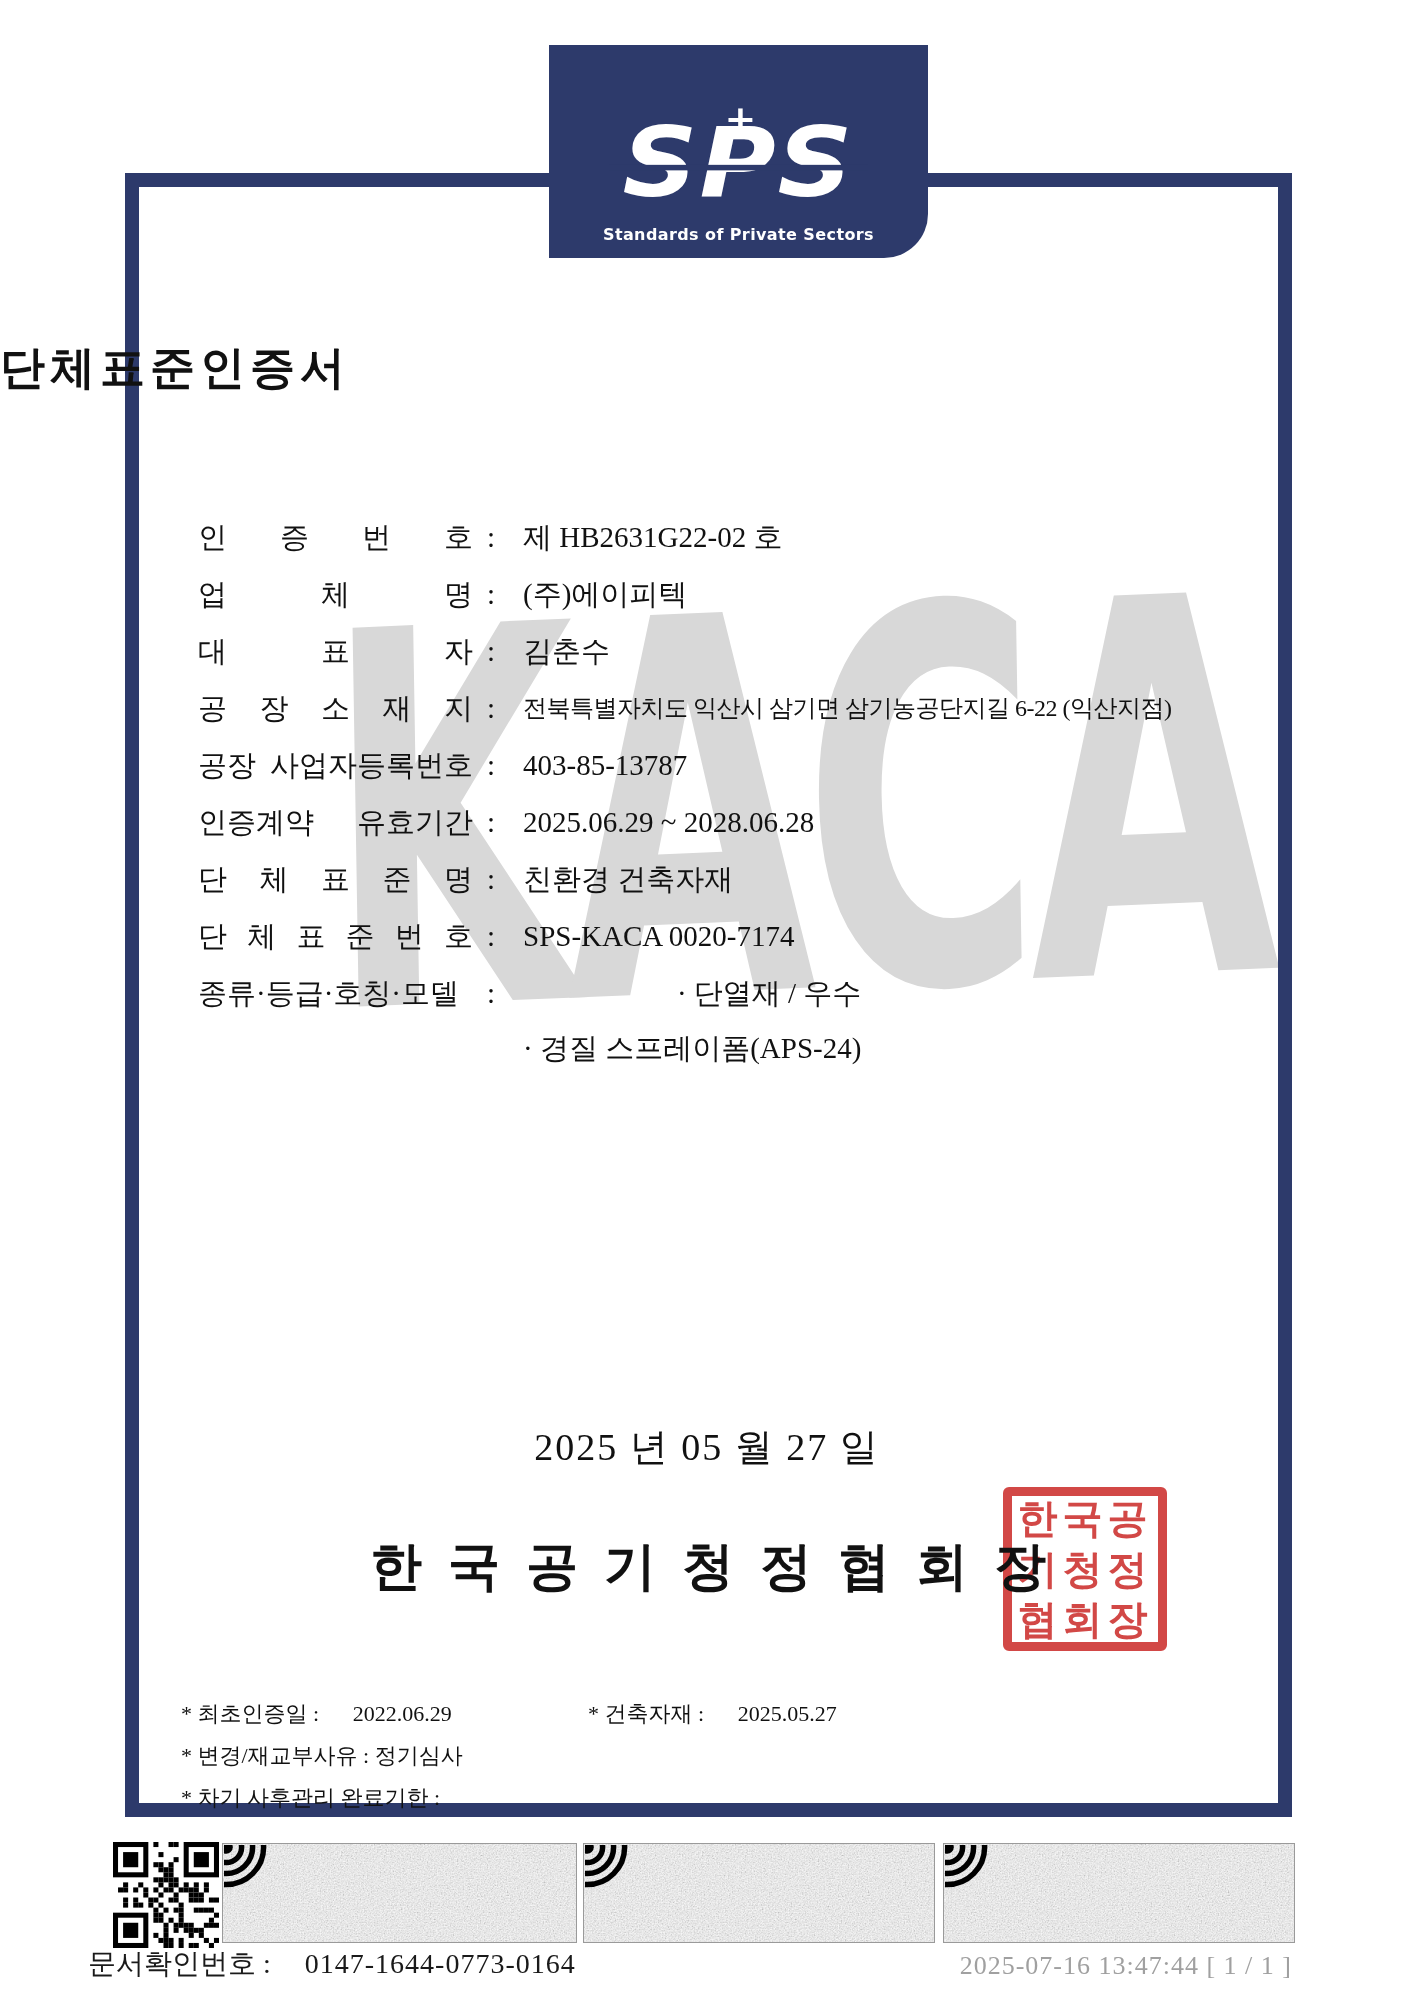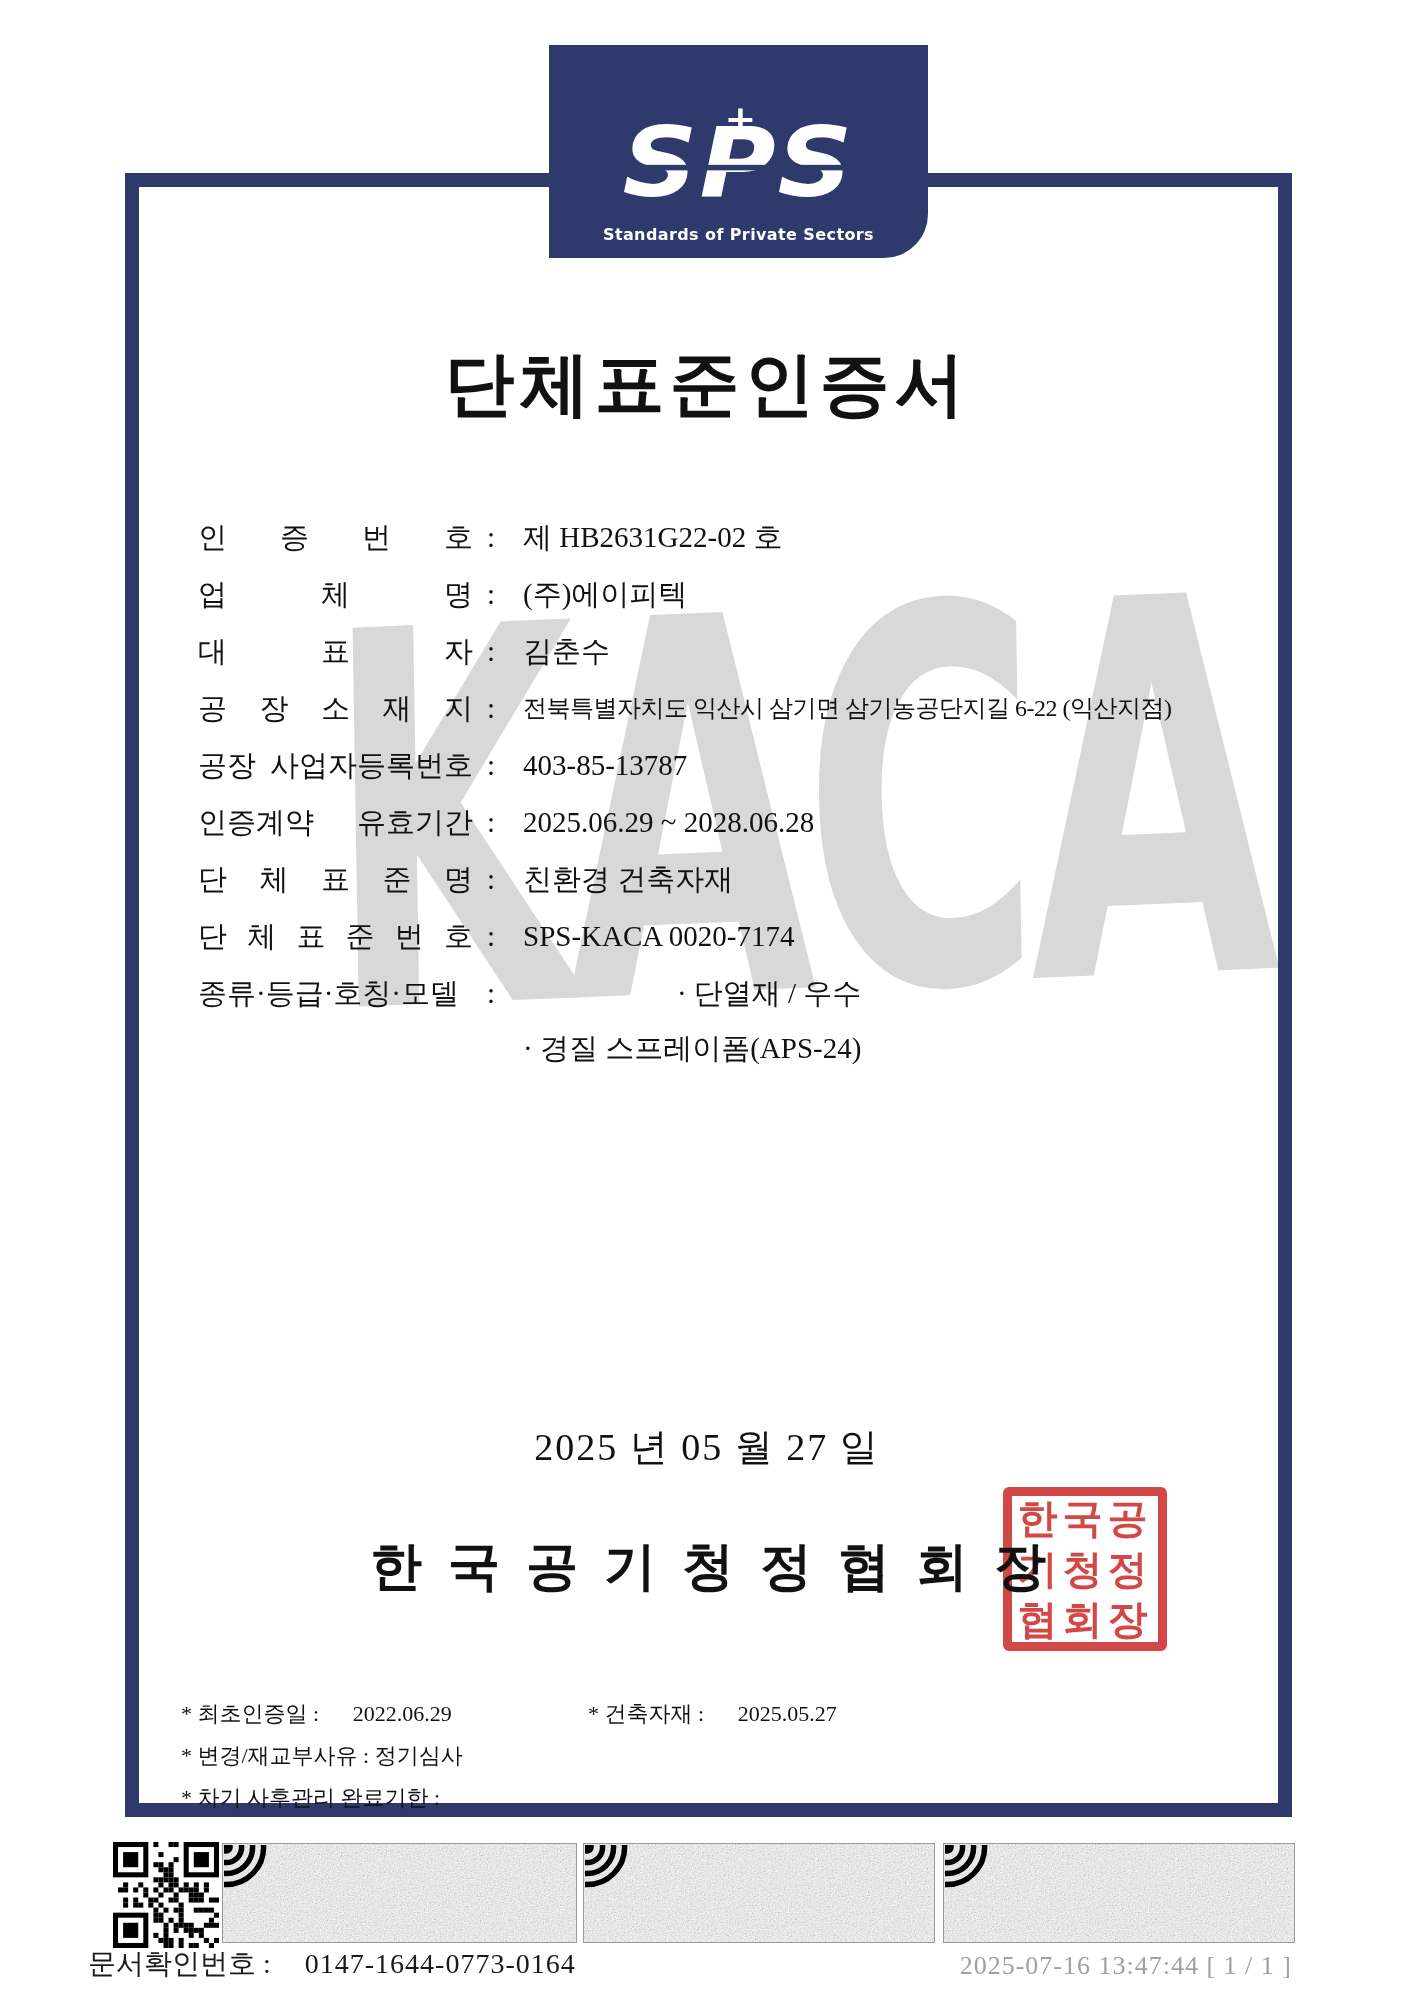--- a/index.html
+++ b/index.html
@@ -26,22 +26,22 @@
   .logo-word{position:relative;color:#ffffff;font-family:"DejaVu Sans","Liberation Sans",sans-serif;
              font-style:italic;font-weight:800;font-size:104px;line-height:1;letter-spacing:2px;
              transform:scaleY(0.92);}
   .logo-slit{position:absolute;left:-6%;right:-6%;height:6px;background:#2d3a6b;top:52%;}
   .logo-plus{position:absolute;left:44%;top:-14%;color:#ffffff;font-style:normal;
              font-weight:900;font-size:38px;line-height:1;}
   .logo-sub{color:#ffffff;font-family:"DejaVu Sans","Liberation Sans",sans-serif;
             font-weight:700;font-size:16px;letter-spacing:0.4px;margin-top:10px;white-space:nowrap;}
 
   
-  .title{position:absolute;left:0;top:338px;width:100%;text-align:center;z-index:1;
-         font-weight:800;font-size:70px;letter-spacing:5px;}
+  .title{position:absolute;left:0;top:338px;width:100%;z-index:1;
+         font-weight:800;font-size:45px;letter-spacing:5px;}
 
   
   .fields{position:absolute;left:198px;top:521px;width:1075px;z-index:1;font-size:29px;}
   .field-row{display:flex;align-items:flex-start;margin-bottom:24px;line-height:33px;}
   .field-row.gap{margin-top:14px;}
   .f-label{display:inline-block;width:275px;text-align:justify;text-align-last:justify;
            white-space:nowrap;flex:0 0 275px;}
   .f-colon{display:inline-block;width:36px;text-align:center;flex:0 0 36px;}
   .f-value{margin-left:14px;white-space:nowrap;text-align:right;}
   .f-value .second-line{margin-top:22px;}

